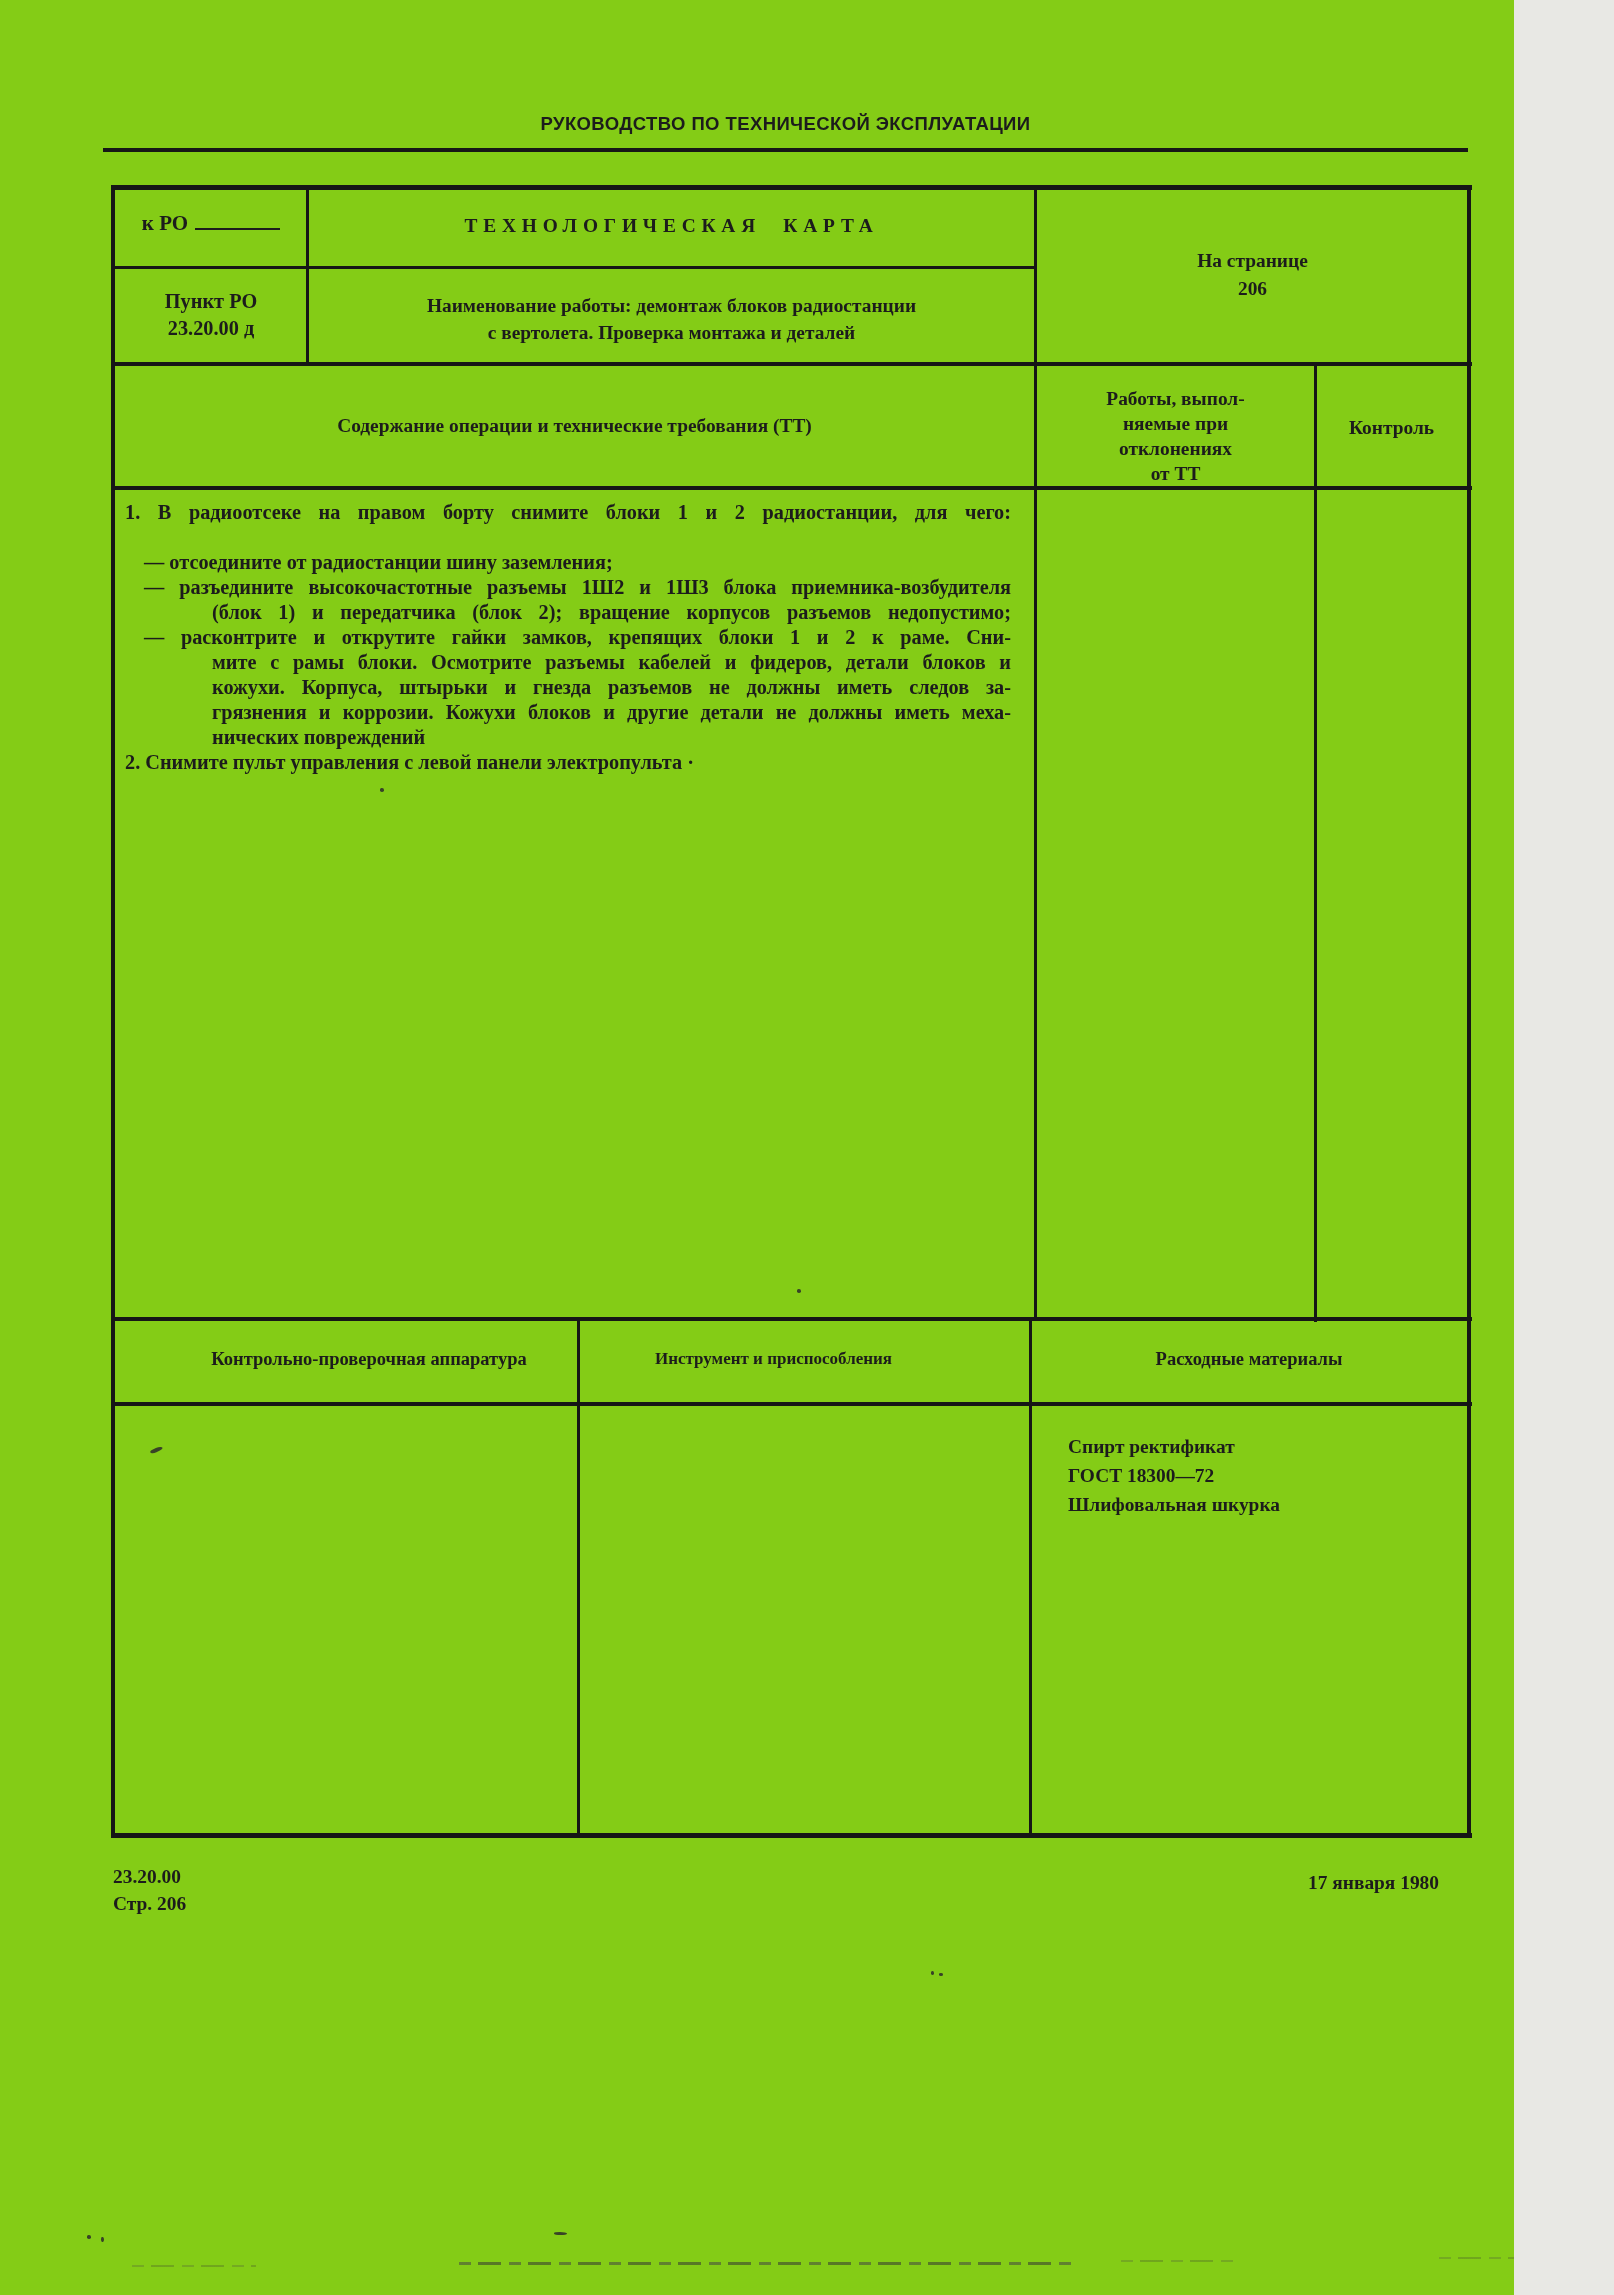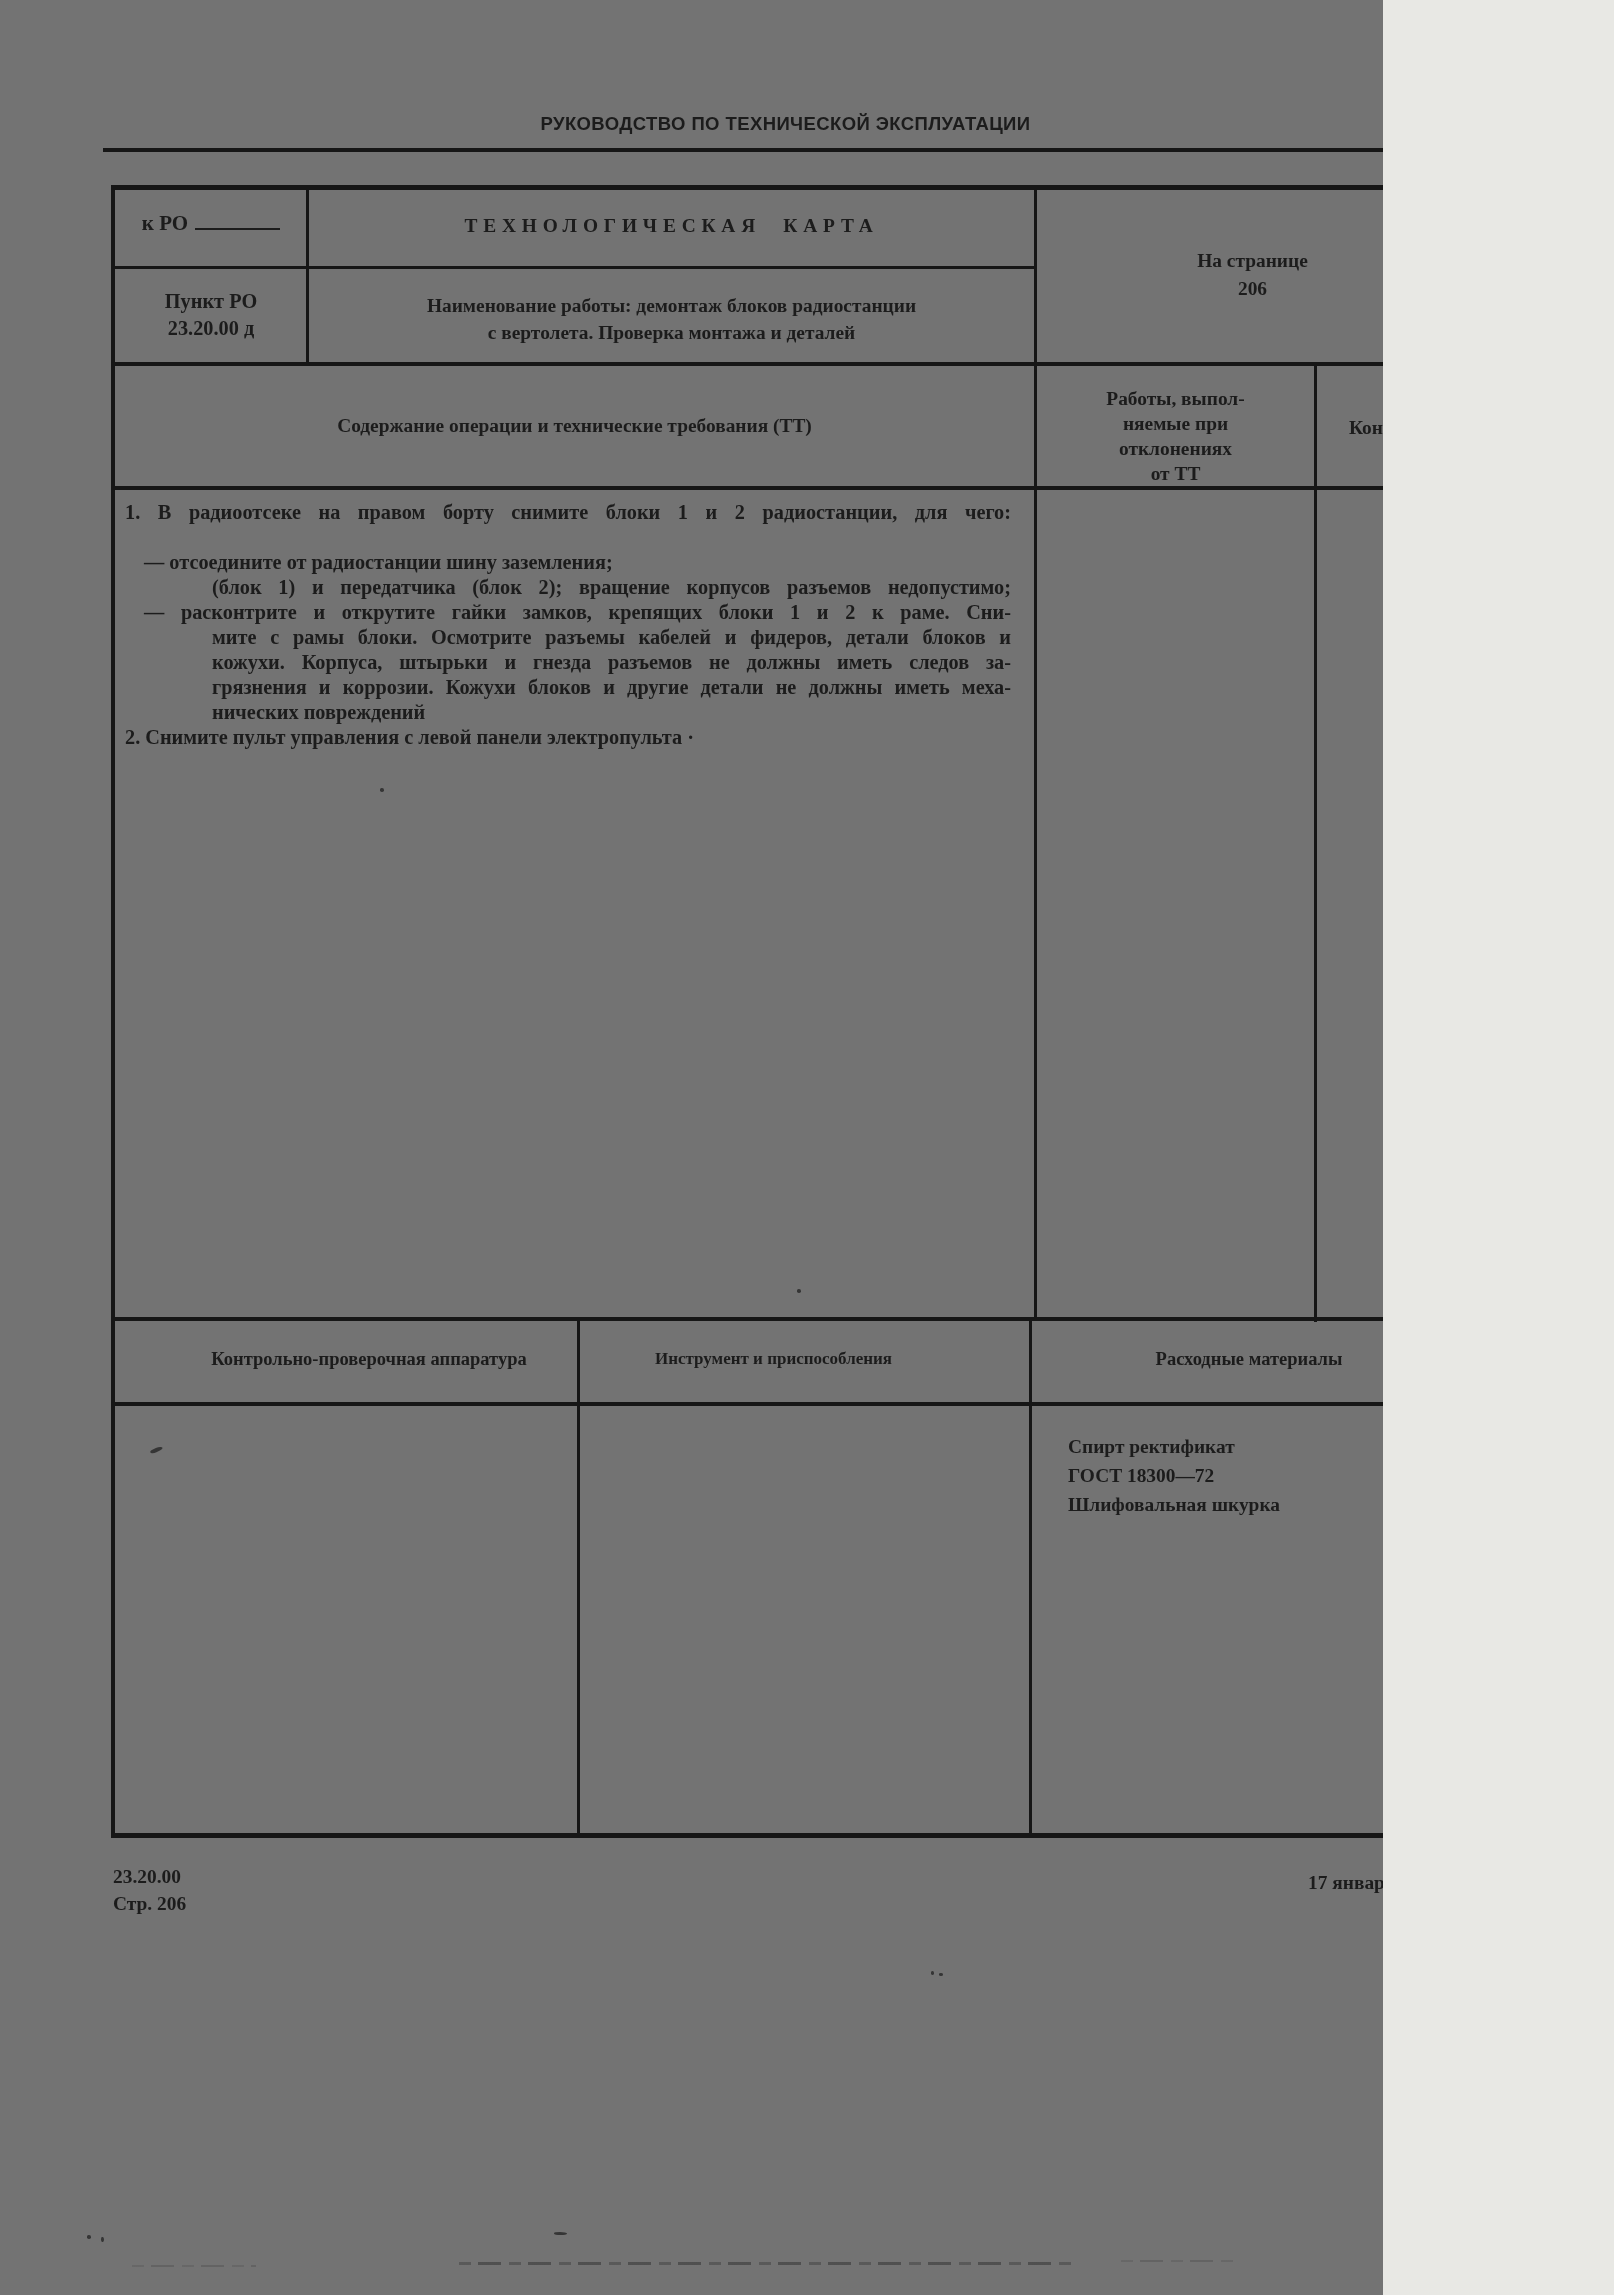--- a/index.html
+++ b/index.html
@@ -1,19 +1,19 @@
 <!DOCTYPE html>
 <html style="font-size:14px"><head>
 <meta charset="utf-8">
 <style>
   html,body{margin:0;padding:0;background:#e8e8e4;}
   .page{
     position:relative;
-    width:1383px;height:2295px;
-    background:#737373;
+    width:1514px;height:2295px;
+    background:#84cc16;
     overflow:hidden;
     font-family:"Liberation Serif","DejaVu Serif",serif;
     color:#1c1c1c;
     font-weight:700;
   }
   .abs{position:absolute;}
   .ln{position:absolute;background:#161616;}
   .ctr{text-align:center;}
   .serif23{font-size:20.3px;line-height:25px;}
   .serif22{font-size:19.4px;}
@@ -104,20 +104,21 @@
     <div>отклонениях</div>
     <div>от ТТ</div>
   </div>
 
   <div class="abs ctr serif22" style="left:1316px;top:417px;width:151px;">Контроль</div>
 
   <div class="abs ops" style="left:125px;top:500px;width:886px;">
     <div class="op jl">1. В радиоотсеке на правом борту снимите блоки 1 и 2 радиостанции, для чего:</div>
     <div class="sp"></div>
     <div class="op ml-dash">— отсоедините от радиостанции шину заземления;</div>
+    <div class="op ml-dash jl">— разъедините высокочастотные разъемы 1Ш2 и 1Ш3 блока приемника-возбудителя</div>
     <div class="op ml-cont jl">(блок 1) и передатчика (блок 2); вращение корпусов разъемов недопустимо;</div>
     <div class="op ml-dash jl">— расконтрите и открутите гайки замков, крепящих блоки 1 и 2 к раме. Сни-</div>
     <div class="op ml-cont jl">мите с рамы блоки. Осмотрите разъемы кабелей и фидеров, детали блоков и</div>
     <div class="op ml-cont jl">кожухи. Корпуса, штырьки и гнезда разъемов не должны иметь следов за-</div>
     <div class="op ml-cont jl">грязнения и коррозии. Кожухи блоков и другие детали не должны иметь меха-</div>
     <div class="op ml-cont">нических повреждений</div>
     <div class="op">2. Снимите пульт управления с левой панели электропульта ·</div>
   </div>
 
   <div class="abs ctr" style="left:115px;top:1349px;width:462px;font-size:18.5px;margin-left:23px;">Контрольно-проверочная аппаратура</div>

